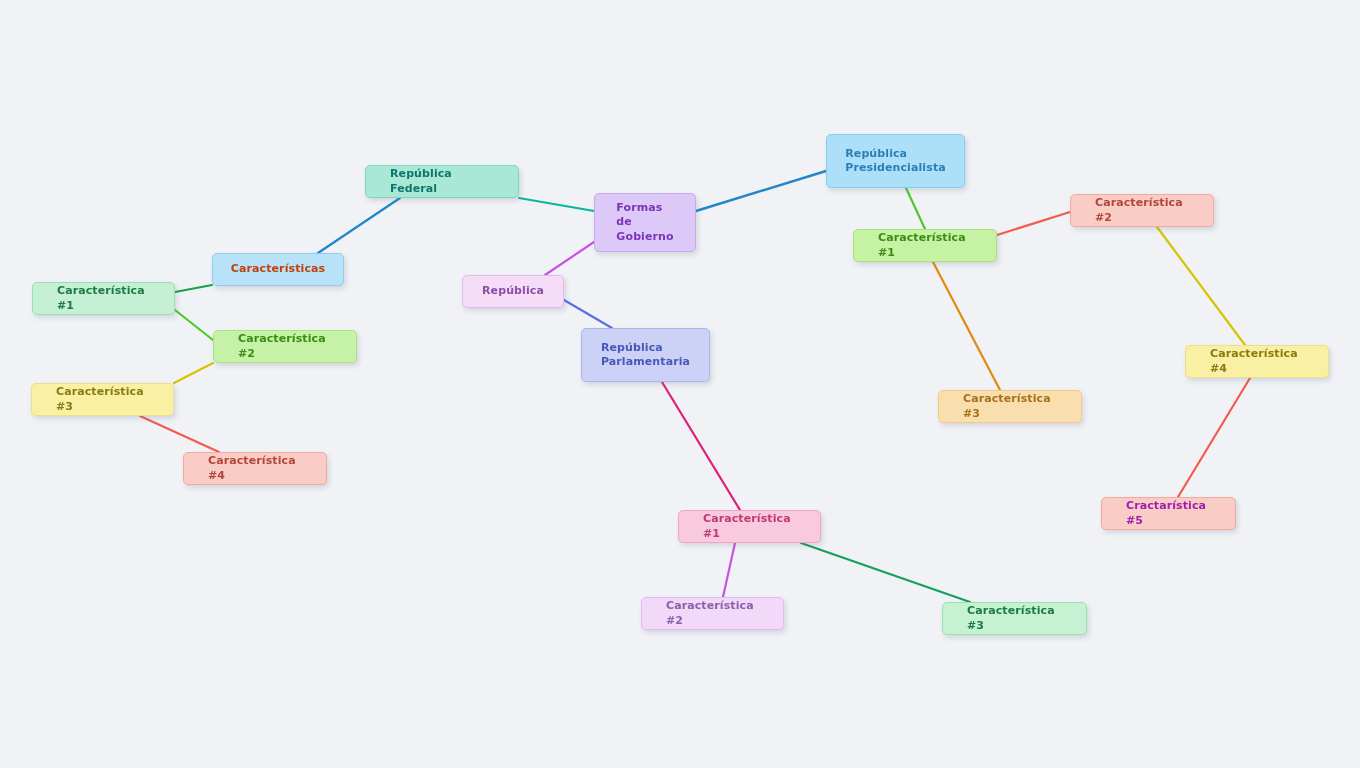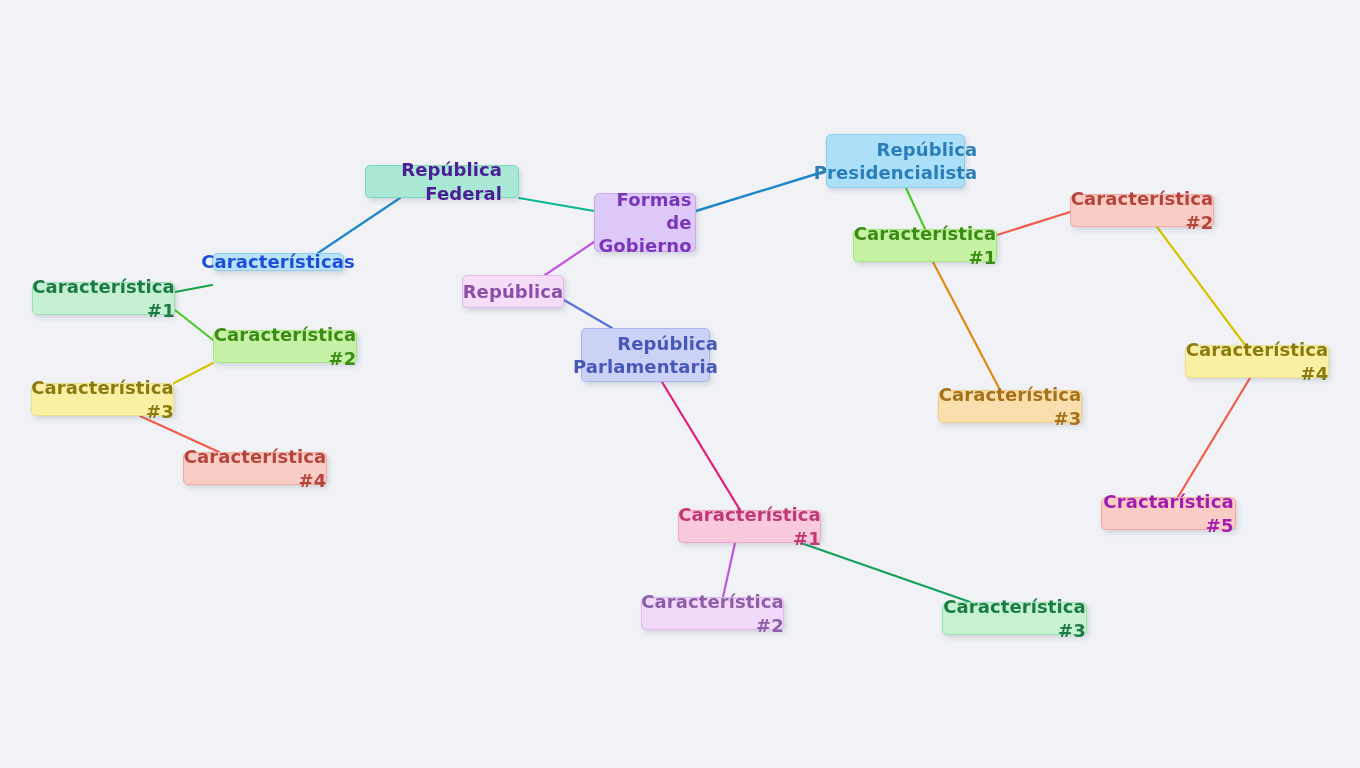--- a/index.html
+++ b/index.html
@@ -38,27 +38,27 @@
     width: 1360px;
     height: 768px;
     z-index: 2;
   }
   .node {
     position: absolute;
     box-sizing: border-box;
     display: flex;
     align-items: center;
     justify-content: center;
-    text-align: right;
+    text-align: left;
     border-radius: 5px;
     font-weight: bold;
-    font-size: 18px;
+    font-size: 11px;
     line-height: 1.28;
     letter-spacing: 0.1px;
-    padding: 5px 16px;
+    padding: 5px 24px;
     box-shadow: 2px 3px 5px rgba(110,120,140,0.22);
     white-space: pre-line;
     cursor: default;
   }
 </style>
 </head>
 <body style="background: rgb(240, 242, 245);">
 
 <div id="canvas">
   <svg id="edge-layer" viewBox="0 0 1360 768" width="1360" height="768">
@@ -76,27 +76,27 @@
       <line x1="1250" y1="378" x2="1178" y2="497" stroke="#f25c4c" stroke-width="2.2" stroke-linecap="round"></line>
       <line x1="594" y1="242" x2="545" y2="275" stroke="#c455e0" stroke-width="2.2" stroke-linecap="round"></line>
       <line x1="564" y1="300" x2="612" y2="328" stroke="#5b6fe0" stroke-width="2.2" stroke-linecap="round"></line>
       <line x1="662" y1="382" x2="740" y2="510" stroke="#e01f7a" stroke-width="2.2" stroke-linecap="round"></line>
       <line x1="735" y1="543" x2="723" y2="597" stroke="#c455e0" stroke-width="2.2" stroke-linecap="round"></line>
       <line x1="801" y1="543" x2="970" y2="602" stroke="#13a05c" stroke-width="2.2" stroke-linecap="round"></line>
     </svg>
   <div id="node-layer">
       <div class="node" style="left: 594px; top: 193px; width: 102px; height: 59px; background: rgb(221, 201, 247); color: rgb(123, 52, 186); border: 1px solid rgb(201, 168, 240);">Formas de
 Gobierno</div>
-      <div class="node" style="left: 365px; top: 165px; width: 154px; height: 33px; background: rgb(169, 232, 213); color: #4c1d95; border: 1px solid rgb(127, 216, 189);">República Federal</div>
+      <div class="node" style="left: 365px; top: 165px; width: 154px; height: 33px; background: rgb(169, 232, 213); color: #0f766e; border: 1px solid rgb(127, 216, 189);">República Federal</div>
       <div class="node" style="left: 826px; top: 134px; width: 139px; height: 54px; background: rgb(172, 224, 249); color: rgb(42, 127, 184); border: 1px solid rgb(134, 205, 240);">República
 Presidencialista</div>
       <div class="node" style="left: 462px; top: 275px; width: 102px; height: 33px; background: rgb(245, 221, 248); color: rgb(139, 79, 168); border: 1px solid rgb(227, 184, 238);">República</div>
       <div class="node" style="left: 581px; top: 328px; width: 129px; height: 54px; background: rgb(204, 210, 246); color: rgb(72, 88, 184); border: 1px solid rgb(170, 182, 238);">República
 Parlamentaria</div>
-      <div class="node" style="left: 212px; top: 253px; width: 132px; height: 18px; background: rgb(184, 226, 248); color: #1d4ed8; border: 1px solid rgb(143, 205, 239);">Características</div>
+      <div class="node" style="left: 212px; top: 253px; width: 132px; height: 33px; background: rgb(184, 226, 248); color: #c2410c; border: 1px solid rgb(143, 205, 239);">Características</div>
       <div class="node" style="left: 32px; top: 282px; width: 143px; height: 33px; background: rgb(198, 240, 211); color: rgb(29, 122, 69); border: 1px solid rgb(153, 223, 180);">Característica #1</div>
       <div class="node" style="left: 213px; top: 330px; width: 144px; height: 33px; background: rgb(198, 242, 167); color: rgb(59, 140, 20); border: 1px solid rgb(168, 228, 129);">Característica #2</div>
       <div class="node" style="left: 31px; top: 383px; width: 143px; height: 33px; background: rgb(250, 240, 163); color: rgb(138, 122, 16); border: 1px solid rgb(237, 224, 138);">Característica #3</div>
       <div class="node" style="left: 183px; top: 452px; width: 144px; height: 33px; background: rgb(249, 205, 198); color: rgb(180, 69, 60); border: 1px solid rgb(242, 170, 160);">Característica #4</div>
       <div class="node" style="left: 853px; top: 229px; width: 144px; height: 33px; background: rgb(197, 242, 163); color: rgb(59, 140, 20); border: 1px solid rgb(165, 230, 124);">Característica #1</div>
       <div class="node" style="left: 1070px; top: 194px; width: 144px; height: 33px; background: rgb(249, 205, 198); color: rgb(180, 69, 60); border: 1px solid rgb(242, 170, 160);">Característica #2</div>
       <div class="node" style="left: 938px; top: 390px; width: 144px; height: 33px; background: rgb(250, 223, 174); color: rgb(165, 113, 26); border: 1px solid rgb(242, 203, 135);">Característica #3</div>
       <div class="node" style="left: 1185px; top: 345px; width: 144px; height: 33px; background: rgb(250, 240, 163); color: rgb(138, 122, 16); border: 1px solid rgb(237, 224, 138);">Característica #4</div>
       <div class="node" style="left: 1101px; top: 497px; width: 135px; height: 33px; background: rgb(249, 205, 198); color: #a21caf; border: 1px solid rgb(242, 170, 160);">Cractarística #5</div>
       <div class="node" style="left: 678px; top: 510px; width: 143px; height: 33px; background: rgb(249, 201, 222); color: rgb(191, 58, 114); border: 1px solid rgb(242, 163, 198);">Característica #1</div>

